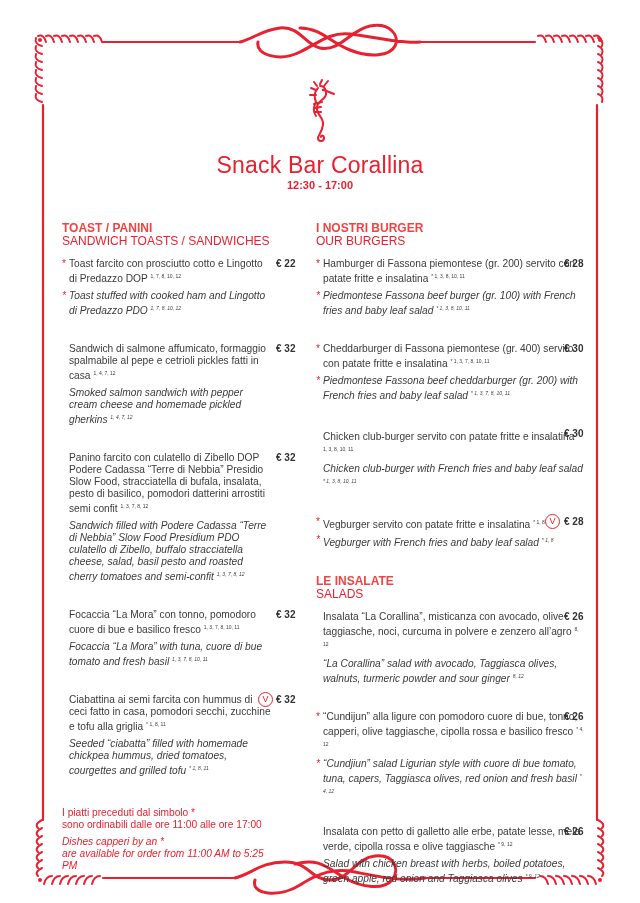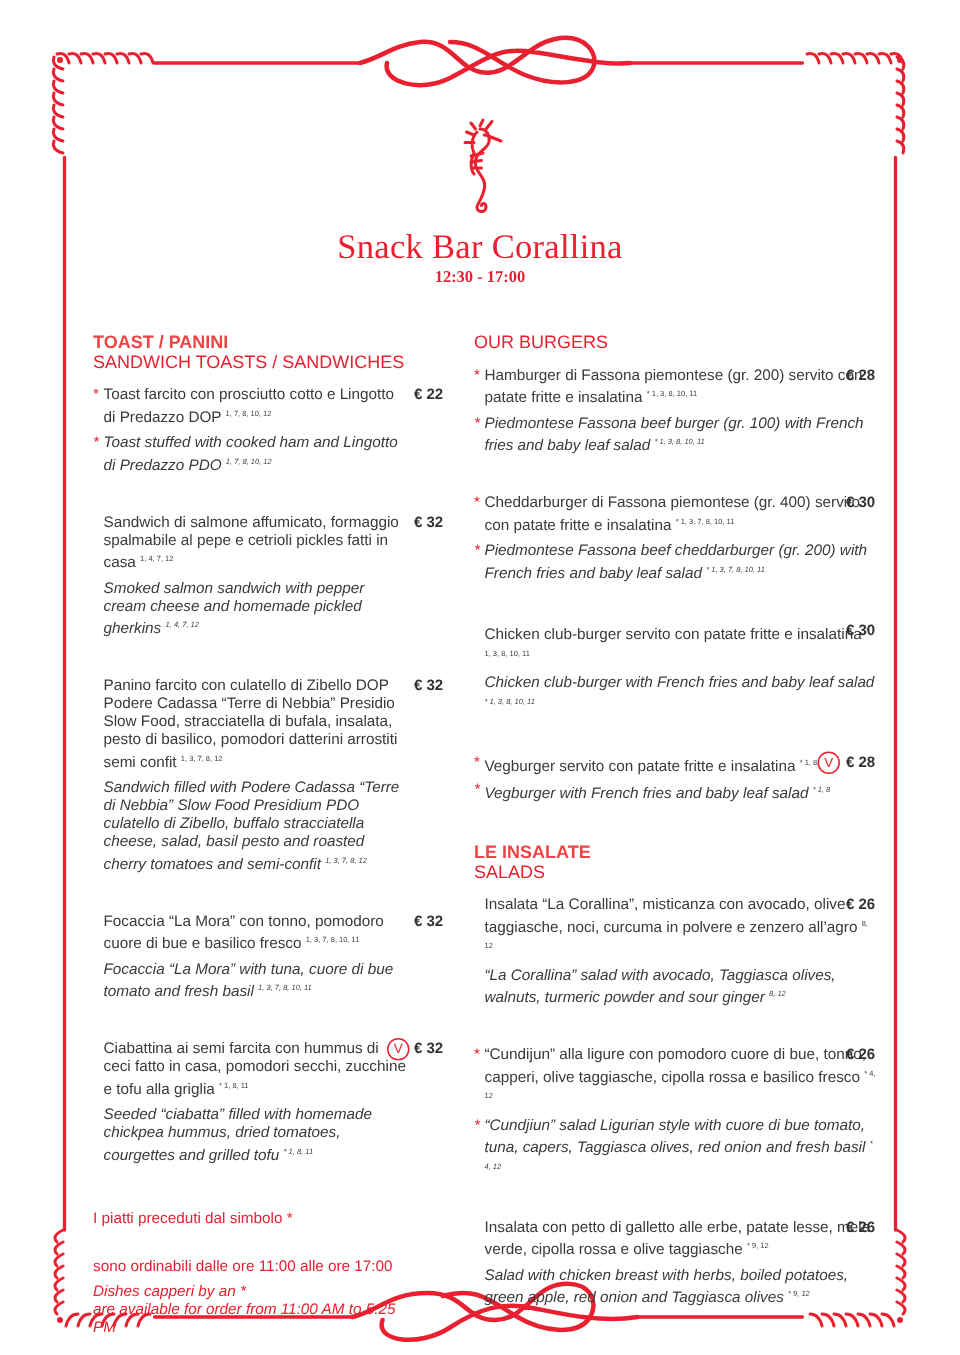--- a/index.html
+++ b/index.html
@@ -2,21 +2,21 @@
 <html><head>
 <meta charset="utf-8">
 <style>
   html, body { margin: 0; padding: 0; background: #ffffff; }
   body {
     width: 640px; height: 903px; position: relative; overflow: hidden;
     font-family: "Liberation Sans", "DejaVu Sans", sans-serif;
     color: #3a3a3a;
   }
   .frame { position: absolute; left: 0; top: 0; width: 640px; height: 903px; pointer-events: none; }
-  .header { position: absolute; left: 0; top: 78px; width: 640px; text-align: center; font-family: Liberation Serif, serif; }
+  .header { position: absolute; left: 0; top: 78px; width: 640px; text-align: center; }
   .seahorse { display: block; margin: 0 auto; width: 40px; height: 66px; }
   .title { color: #e8202f; font-size: 23px; margin-top: 8px; letter-spacing: 0.2px; line-height: 26px; }
   .hours { color: #e8202f; font-size: 11px; font-weight: bold; margin-top: 1px; }
 
   .col { position: absolute; top: 222px; }
   .col.left { left: 62px; width: 210px; }
   .col.right { left: 316px; width: 268px; }
 
   .sec-title { color: #ef4444; font-weight: bold; font-size: 12px; line-height: 13px; }
   .sec-sub { color: #e8202f; font-size: 12px; line-height: 13px; margin-bottom: 10px; }
@@ -29,21 +29,21 @@
   .price { position: absolute; top: 0; font-size: 10px; font-weight: bold; color: #333; white-space: nowrap; }
   .col.left .price { left: 214px; }
   .col.right .price { left: 248px; }
   .veg {
     position: absolute; top: -2px; width: 13px; height: 13px; border: 1px solid #e8202f;
     border-radius: 50%; color: #e8202f; font-size: 9px; line-height: 13px; text-align: center;
   }
   .col.left .veg { left: 196px; }
   .col.right .veg { left: 229px; }
 
-  .note { font-size: 10.2px; line-height: 12px; color: #e8202f; margin-top: 20px; }
+  .note { font-size: 10.2px; line-height: 12px; color: #e8202f; }
   .note.en { font-style: italic; margin-top: 5px; }
 </style>
 </head>
 <body>
 
 <svg class="frame" viewBox="0 0 640 903" xmlns="http://www.w3.org/2000/svg">
   <g fill="none" stroke="#e8202f" stroke-linecap="round">
 
     <line x1="103" y1="42" x2="240" y2="42" stroke-width="2.2"></line>
     <line x1="420" y1="42" x2="535" y2="42" stroke-width="2.2"></line>
@@ -129,20 +129,21 @@
   <div style="margin-top:30px;">
     <div class="note">I piatti preceduti dal simbolo *</div>
     <div class="note">sono ordinabili dalle ore 11:00 alle ore 17:00</div>
     <div class="note en">Dishes capperi by an *</div>
     <div class="note en" style="margin-top:0;">are available for order from 11:00 AM to 5:25 PM</div>
   </div>
 </div>
 
 <div class="col right">
   <div>
+    <div class="sec-title">I NOSTRI BURGER</div>
     <div class="sec-sub">OUR BURGERS</div>
 
     <div class="item" style="margin-top:2px;">
       <p class="it" style="position:relative;"><span class="star">*</span><span>Hamburger di Fassona piemontese (gr. 200) servito con patate fritte e insalatina</span> <sup>* 1, 3, 8, 10, 11</sup></p>
       <p class="en" style="position:relative;"><span class="star">*</span><span>Piedmontese Fassona beef burger (gr. 100) with French fries and baby leaf salad</span> <sup>* 1, 3, 8, 10, 11</sup></p>
       <span class="price">€ 28</span>
     </div>
 
     <div class="item" style="margin-top:26px;">
       <p class="it" style="position:relative;"><span class="star">*</span><span>Cheddarburger di Fassona piemontese (gr. 400) servito con patate fritte e insalatina</span> <sup>* 1, 3, 7, 8, 10, 11</sup></p>

